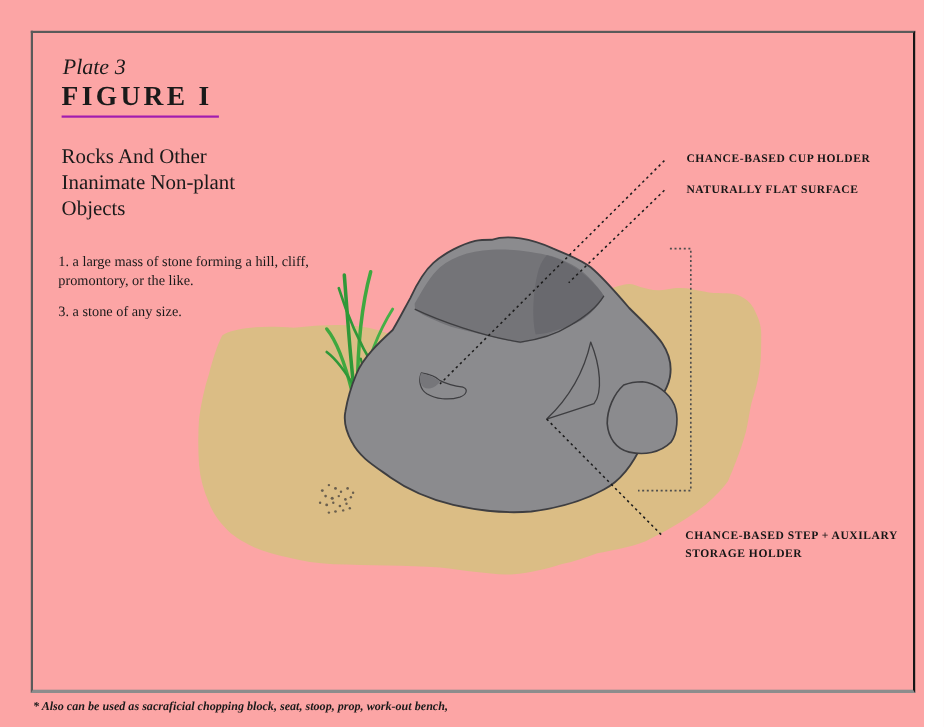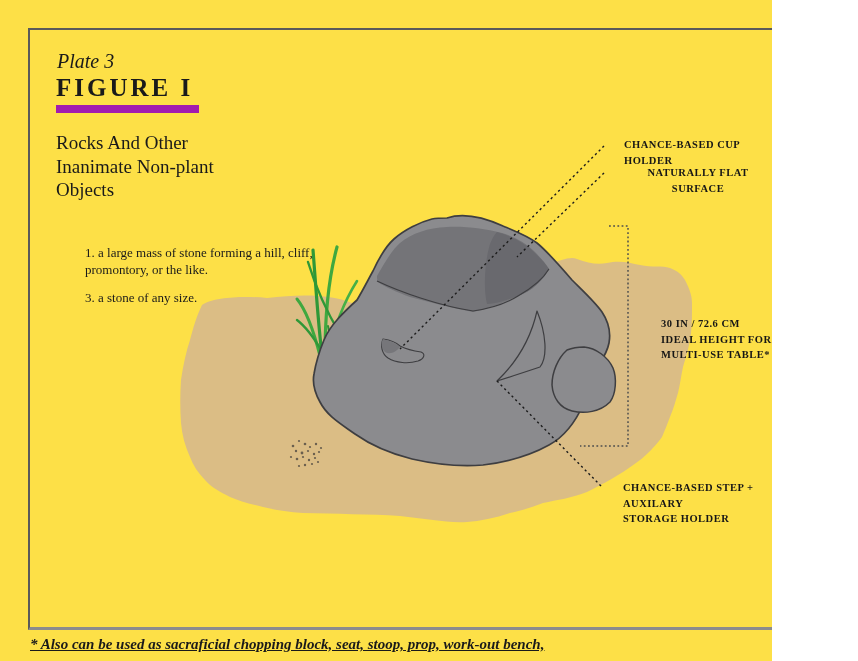--- a/index.html
+++ b/index.html
@@ -1,34 +1,34 @@
 <!DOCTYPE html>
 <html><head>
 <meta charset="utf-8">
 <style>
   html,body{margin:0;padding:0;background:#ffffff;}
-  .page{position:relative;width:772px;height:661px;background:#fde047;overflow:hidden;
+  .page{position:relative;width:840px;height:661px;background:#fca5a5;overflow:hidden;
         font-family:"Liberation Serif", serif;color:#1a1a1a;}
   .frame{position:absolute;left:28px;top:28px;width:804px;height:602px;box-sizing:border-box;
          border-top:2px solid #5a5a5a;border-left:2px solid #5a5a5a;
          border-right:2px solid #161616;border-bottom:3px solid #8c8c8c;background:transparent;}
   .plate-no{position:absolute;left:57px;top:50px;font-style:italic;font-size:20px;}
   .figure-no{position:absolute;left:56px;top:74px;font-weight:bold;font-size:25px;letter-spacing:3px;
-             border-bottom:8px solid #a21caf;padding:0 6px 3px 0;}
+             border-bottom:2px solid #a21caf;padding:0 6px 3px 0;}
   .title{position:absolute;left:56px;top:131px;font-size:19px;line-height:23.5px;
          font-weight:normal;margin:0;white-space:pre-line;}
-  .defs{position:absolute;left:53px;top:244px;width:260px;font-size:13px;line-height:17px;margin-left:32px;}
+  .defs{position:absolute;left:53px;top:229px;width:260px;font-size:13px;line-height:17px;}
   .defs p{margin:0 0 11px 0;white-space:pre-line;}
   .anno{position:absolute;font-weight:bold;font-size:10.5px;letter-spacing:0.5px;
         line-height:15.5px;white-space:pre-line;color:#161616;margin-left:16px;}
   .anno-cup{left:608px;top:137px;}
   .anno-flat{left:608px;top:165px;text-align:center;}
   .anno-dim{left:645px;top:316px;}
   .anno-step{left:607px;top:480px;}
-  .footnote{position:absolute;left:30px;top:636px;font-weight:bold;font-style:italic;font-size:15px;text-decoration:underline;}
+  .footnote{position:absolute;left:30px;top:636px;font-weight:bold;font-style:italic;font-size:11px;}
   svg.illus{position:absolute;left:0;top:0;}
 </style>
 </head>
 <body>
 
 <div class="page">
 
   <div class="frame"></div>
 
   <svg class="illus" width="858" height="661" viewBox="0 0 858 661">
@@ -128,22 +128,19 @@
   <div class="defs">
     <p>1. a large mass of stone forming a hill, cliff,
 promontory, or the like.</p>
     <p>3. a stone of any size.</p>
   </div>
 
   <div class="anno anno-cup">CHANCE-BASED CUP HOLDER</div>
 
   <div class="anno anno-flat">NATURALLY FLAT SURFACE</div>
 
-  <div class="anno anno-dim">30 IN / 72.6 CM
-IDEAL HEIGHT FOR
-MULTI-USE TABLE*</div>
 
   <div class="anno anno-step">CHANCE-BASED STEP + AUXILARY
 STORAGE HOLDER</div>
 
   <div class="footnote">* Also can be used as sacraficial chopping block, seat, stoop, prop, work-out bench,</div>
 
 </div>
 
 </body></html>

